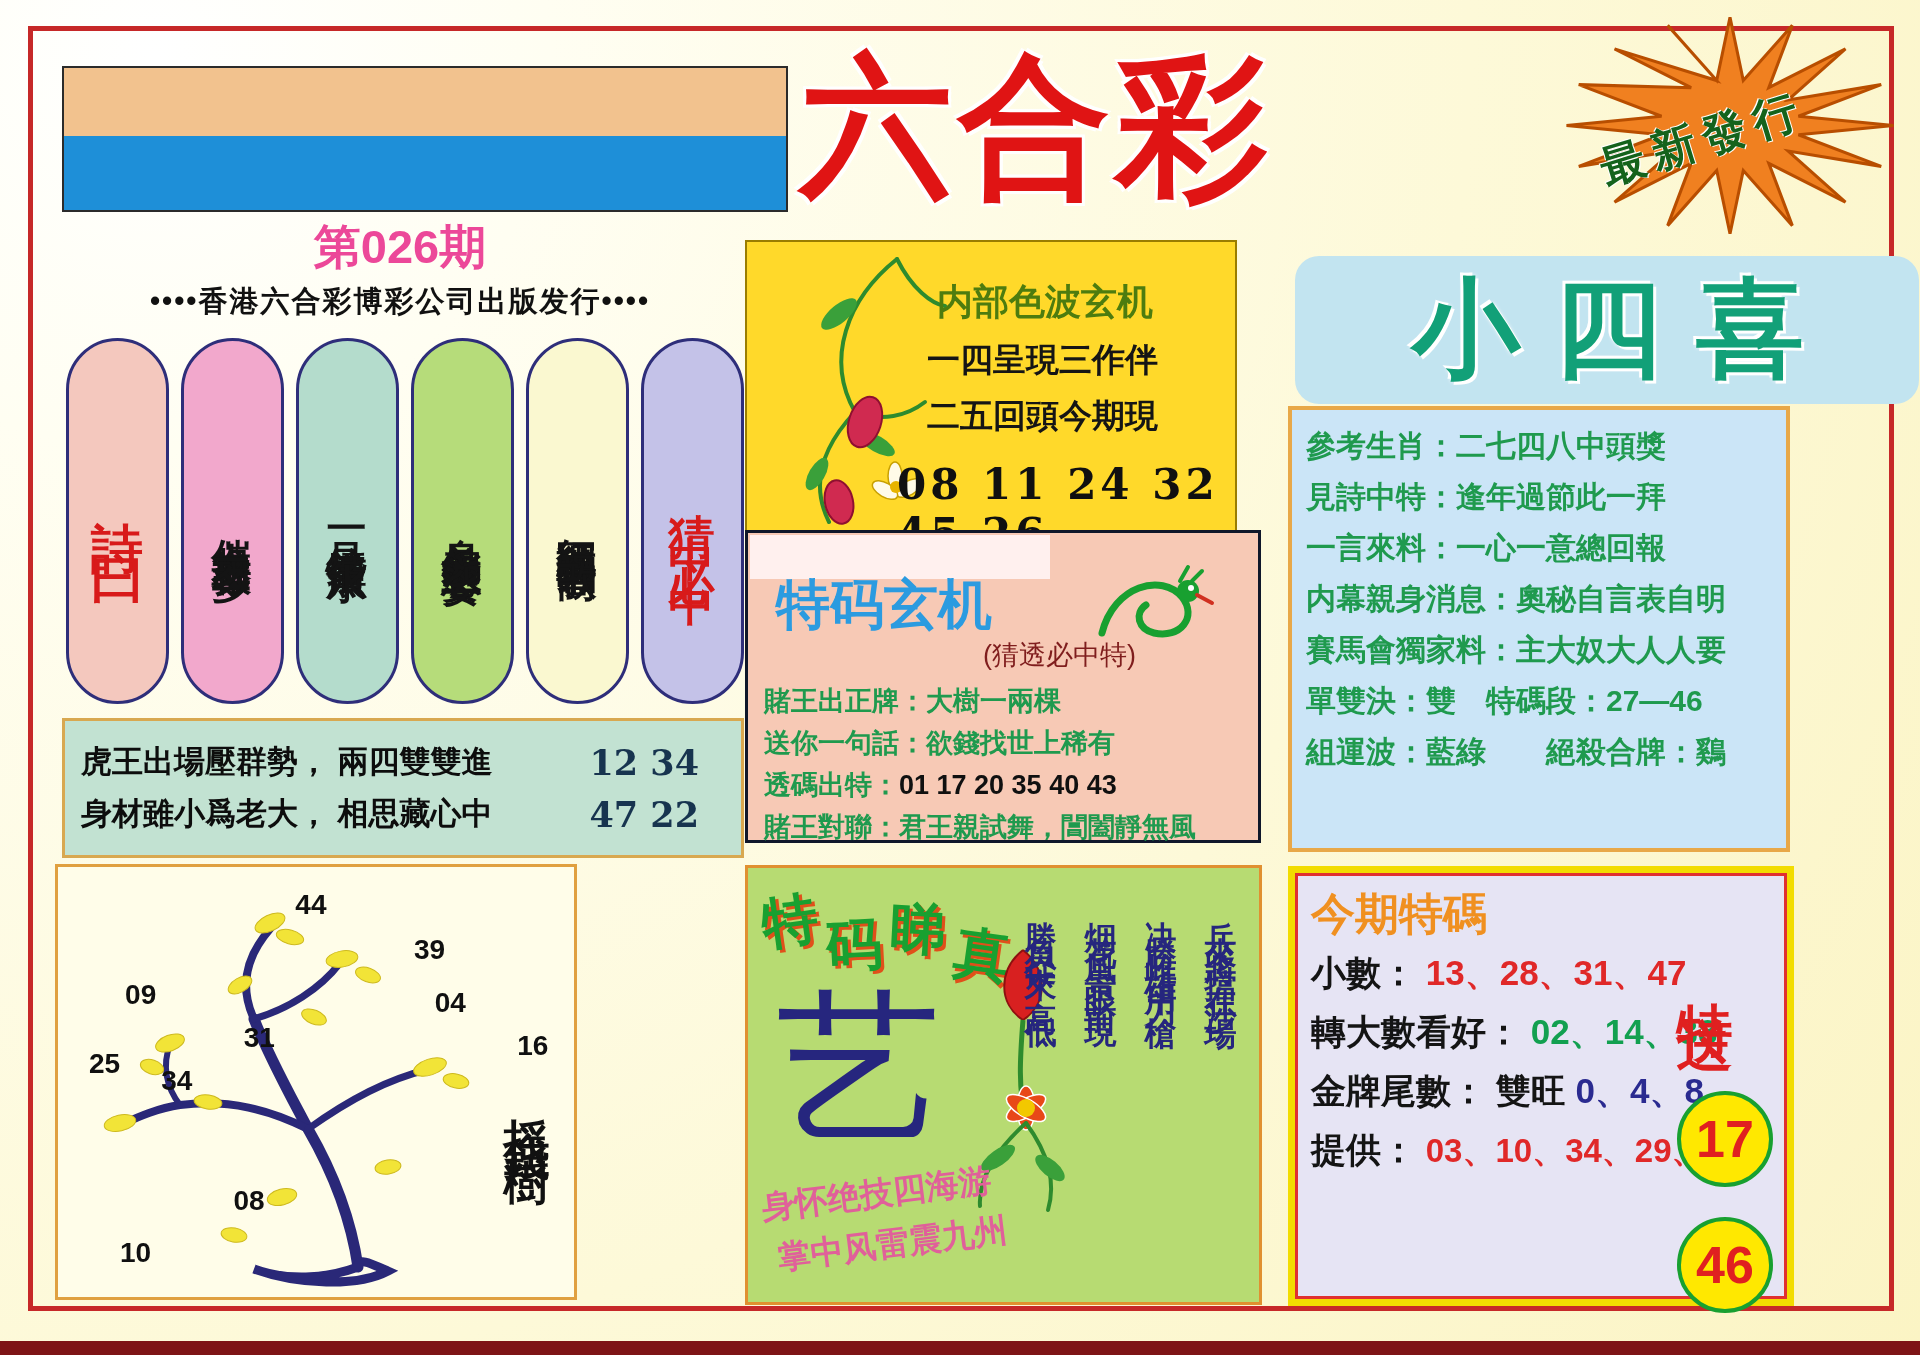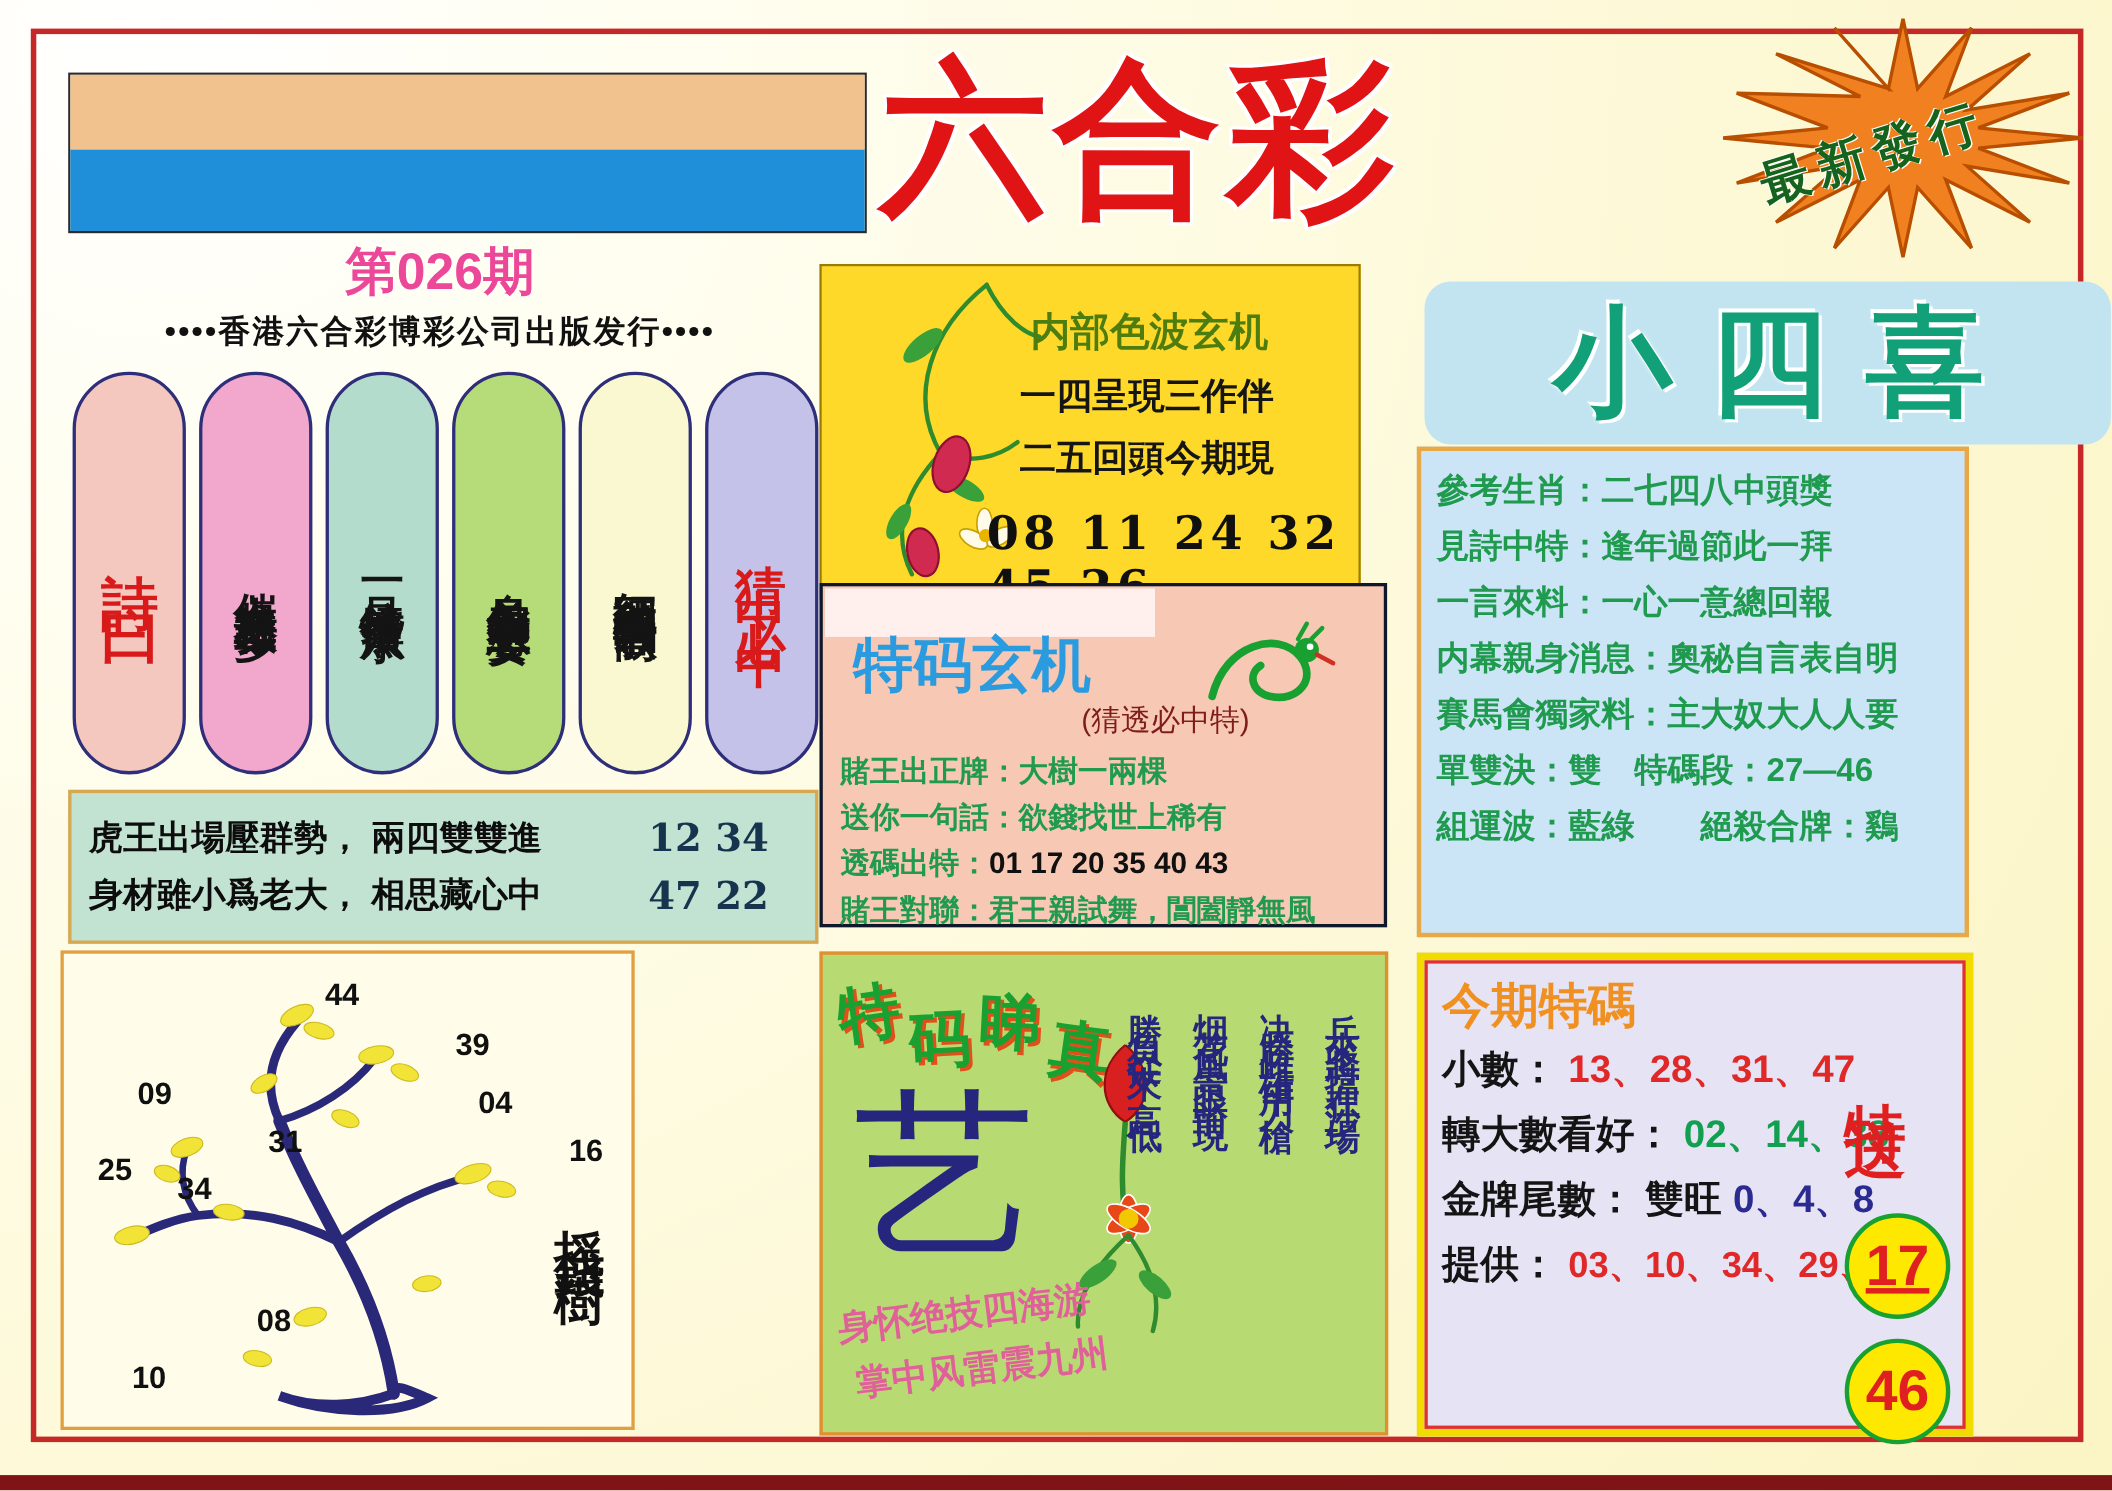--- a/index.html
+++ b/index.html
@@ -80,21 +80,21 @@
   #specialbox{left:1288px;top:866px;width:506px;height:440px;background:#e6e4f4;border:7px solid #f2dc00;
               outline:3px solid #e03030;outline-offset:-10px;box-sizing:border-box;padding:12px 16px;}
   #sbtitle{font-size:44px;font-weight:bold;color:#f09020;height:58px;}
   .srow{font-size:35px;font-weight:bold;color:#141414;line-height:59px;white-space:nowrap;}
   .numred{color:#e02828;} .numgreen{color:#12a050;} .numnavy{color:#2a2a90;}
   .scriptpurple{color:#a855b8;font-family:"DejaVu Serif",serif;font-size:38px;}
   #sbside{position:absolute;right:44px;top:84px;writing-mode:vertical-rl;text-orientation:upright;
           font-size:56px;font-weight:bold;color:#e02020;letter-spacing:16px;}
   .circle{position:absolute;width:88px;height:88px;border-radius:50%;background:#ffe800;border:4px solid #18a030;
           display:flex;align-items:center;justify-content:center;font-size:52px;font-weight:bold;color:#e02020;right:14px;}
-  #circle1{top:230px;text-decoration:underline;} #circle2{top:344px;}
+  #circle1{top:218px;} #circle2{top:344px;}
 </style>
 </head>
 <body>
 
 <div class="abs" id="frame"></div>
 
 <div class="abs" id="logo">
   <div class="top"></div>
   <div class="bot"></div>
 </div>

